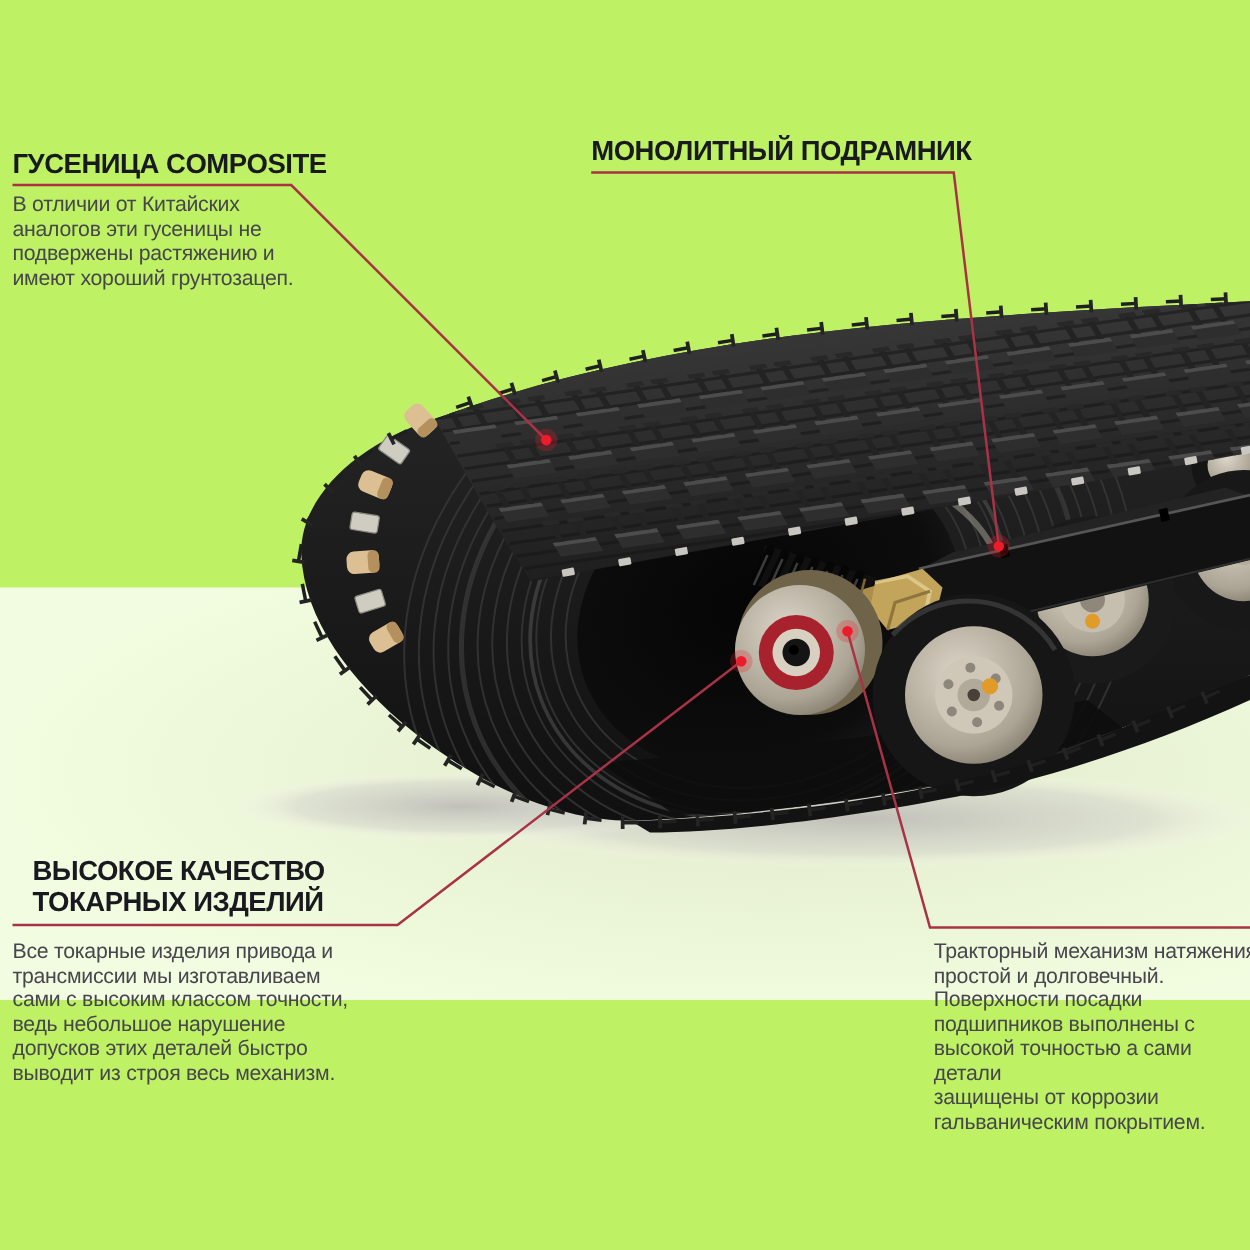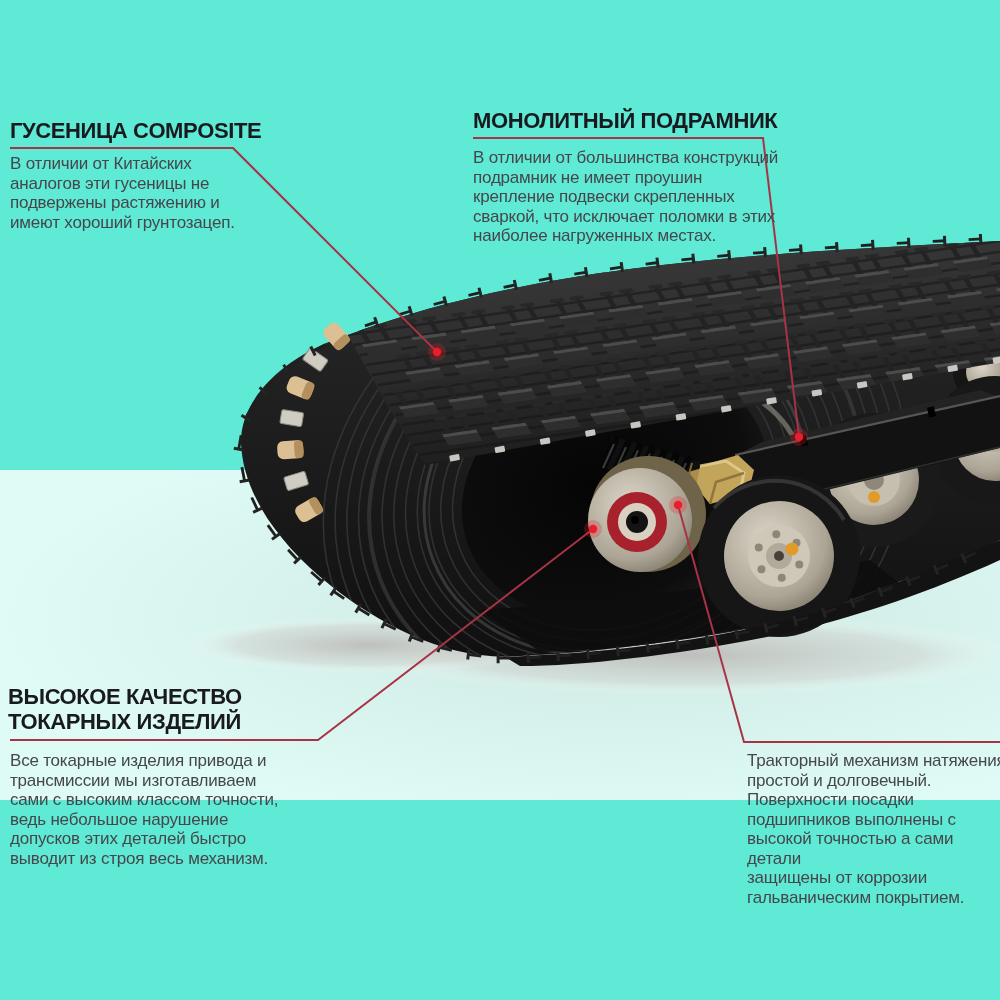--- a/index.html
+++ b/index.html
@@ -1,35 +1,35 @@
 <!DOCTYPE html>
 <html><head>
 <meta charset="utf-8">
 <style>
   html,body{margin:0;padding:0;background:#ffffff;}
   #stage{
-    position:relative;width:1000px;height:1000px;background:#5eead4;
+    position:relative;width:1000px;height:1000px;background:#bef264;
     overflow:hidden;font-family:"Liberation Sans",sans-serif;
   }
   #photo-svg{position:absolute;left:0;top:0;width:1000px;height:1000px;}
   .callout-title{
     position:absolute;z-index:3;
     font-weight:700;font-size:22px;line-height:25px;
     color:#191920;letter-spacing:-0.4px;white-space:pre-line;
   }
   .callout-body{
     position:absolute;z-index:3;
     font-weight:400;font-size:17px;line-height:19.5px;
     color:#46464c;letter-spacing:-0.2px;white-space:pre-line;
   }
   #title-track  {left:10px;top:118px;}
   #body-track   {left:10px;top:154px;width:250px;}
   #title-subframe{left:473px;top:108px;text-align:center;}
   #body-subframe {left:473px;top:148px;width:340px;}
-  #title-quality{left:8px;top:684px;}
+  #title-quality{left:26px;top:684px;}
   #body-quality {left:10px;top:751px;width:320px;}
   #title-tensioner{right:10px;top:684px;text-align:right;}
   #body-tensioner {left:747px;top:751px;width:260px;}
 </style>
 </head>
 <body>
 
 <div id="stage">
 
   <svg id="photo-svg" viewBox="0 0 1000 1000" xmlns="http://www.w3.org/2000/svg">
@@ -795,25 +795,20 @@
       </g>
   </svg>
 
   <div class="callout-title" id="title-track">ГУСЕНИЦА COMPOSITE</div>
   <div class="callout-body" id="body-track">В отличии от Китайских
 аналогов эти гусеницы не
 подвержены растяжению и
 имеют хороший грунтозацеп.</div>
 
   <div class="callout-title" id="title-subframe">МОНОЛИТНЫЙ ПОДРАМНИК</div>
-  <div class="callout-body" id="body-subframe">В отличии от большинства конструкций
-подрамник не имеет проушин
-крепление подвески скрепленных
-сваркой, что исключает поломки в этих
-наиболее нагруженных местах.</div>
 
   <div class="callout-title" id="title-quality">ВЫСОКОЕ КАЧЕСТВО
 ТОКАРНЫХ ИЗДЕЛИЙ</div>
   <div class="callout-body" id="body-quality">Все токарные изделия привода и
 трансмиссии мы изготавливаем
 сами с высоким классом точности,
 ведь небольшое нарушение
 допусков этих деталей быстро
 выводит из строя весь механизм.</div>
 

